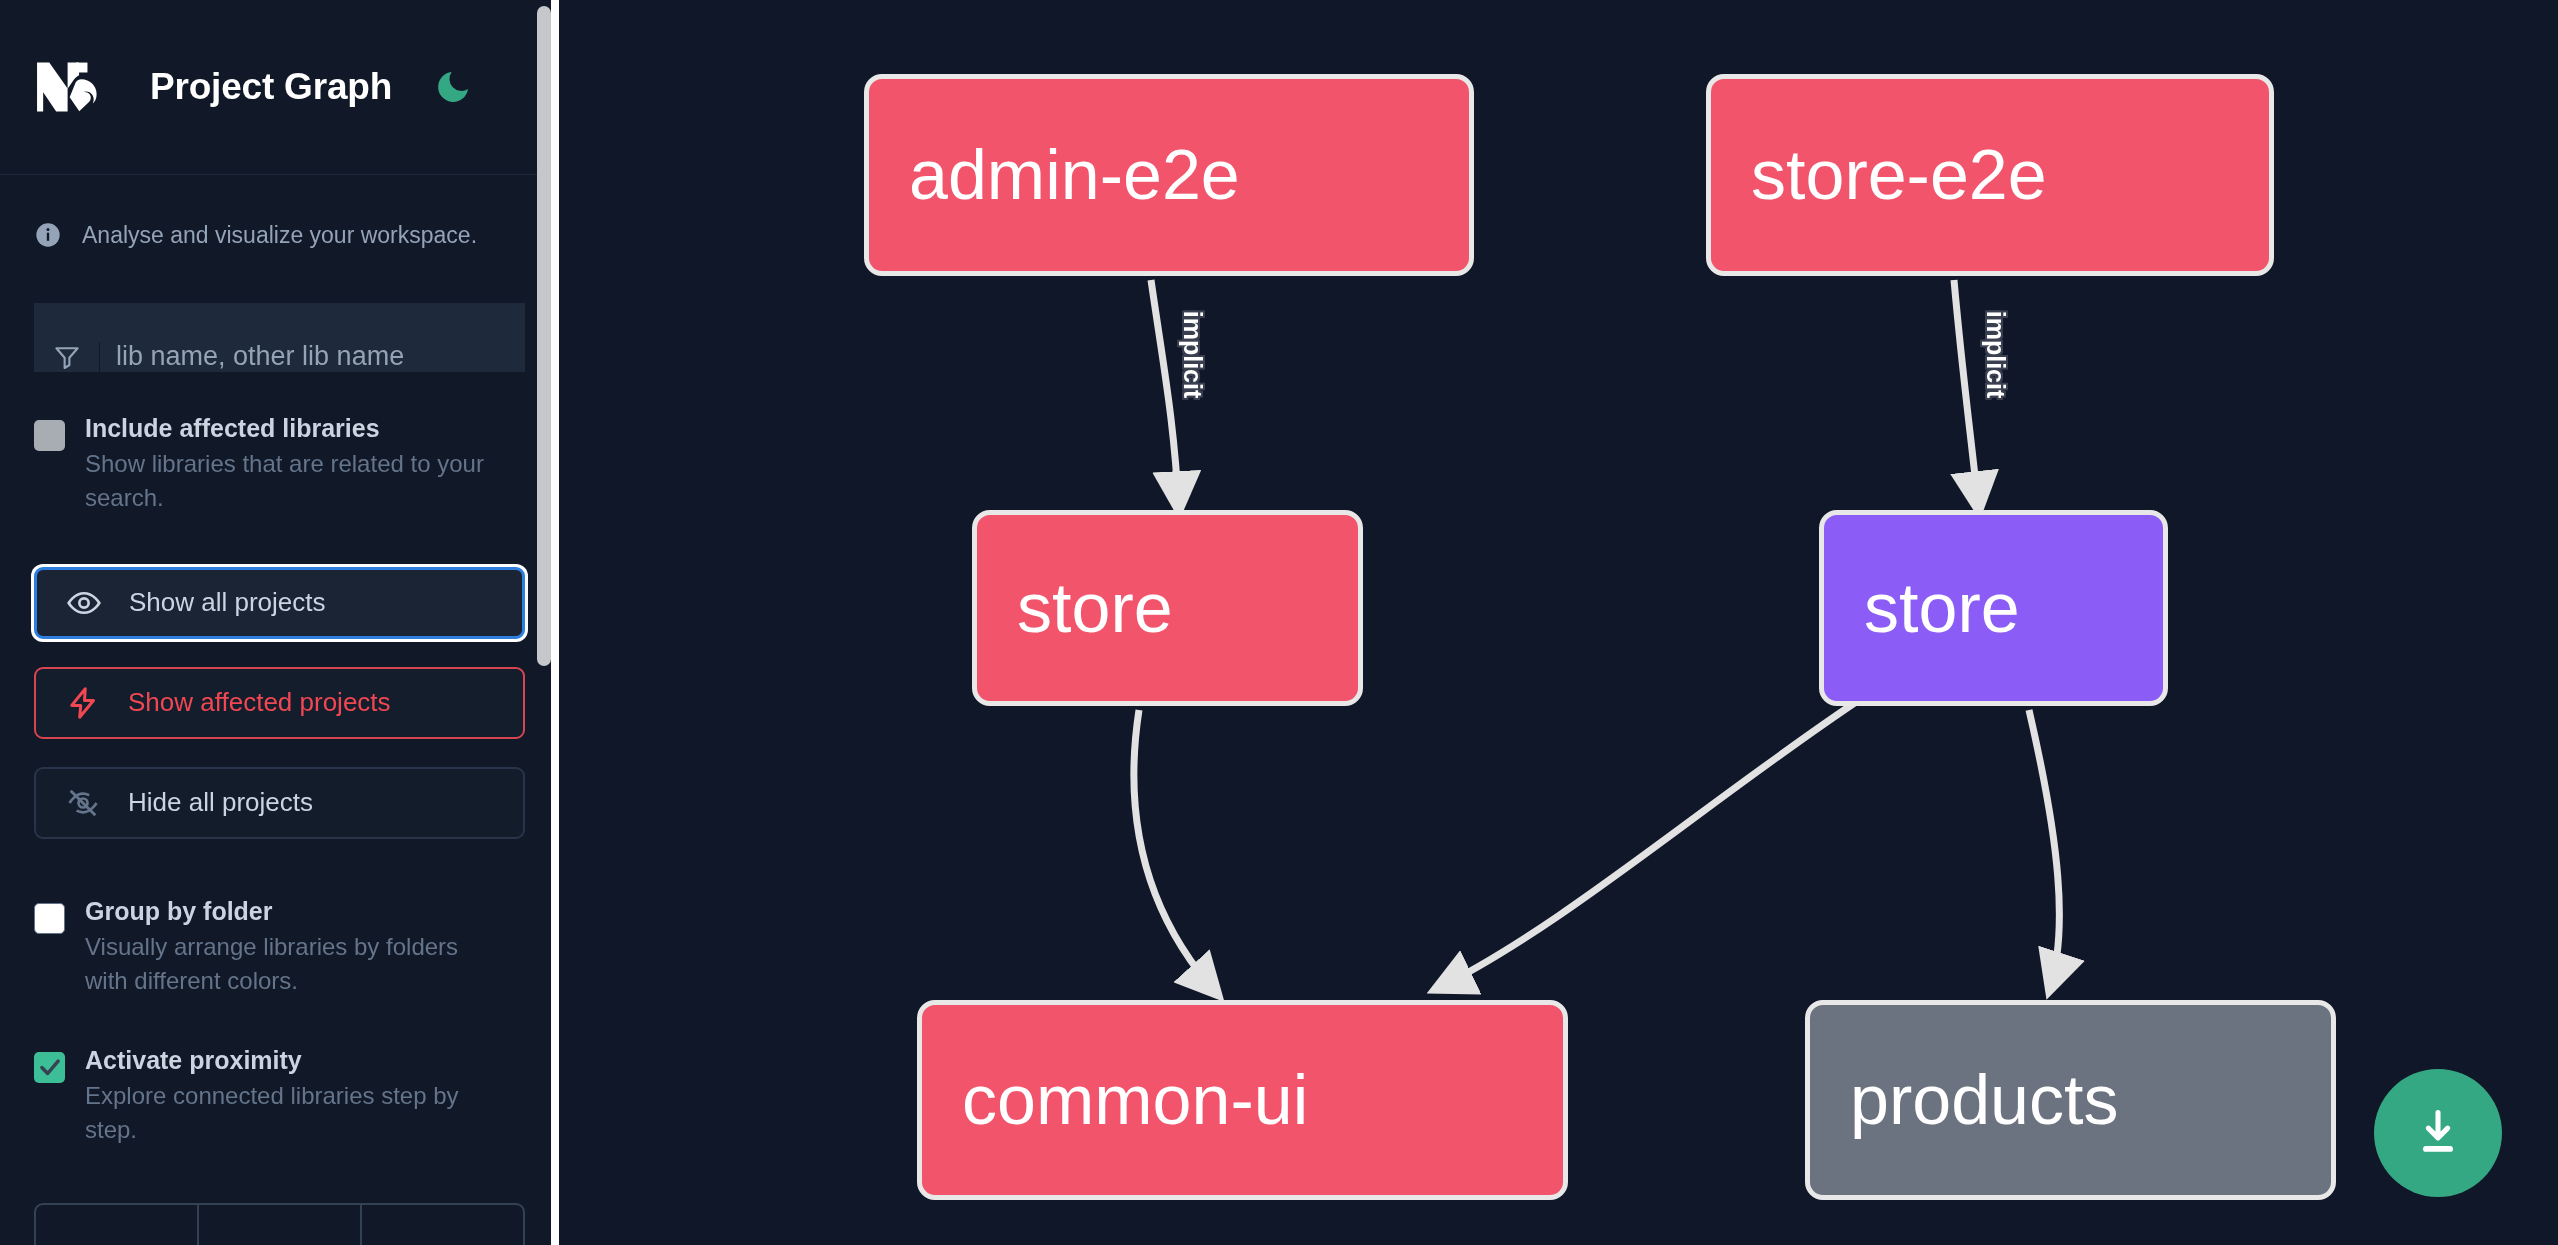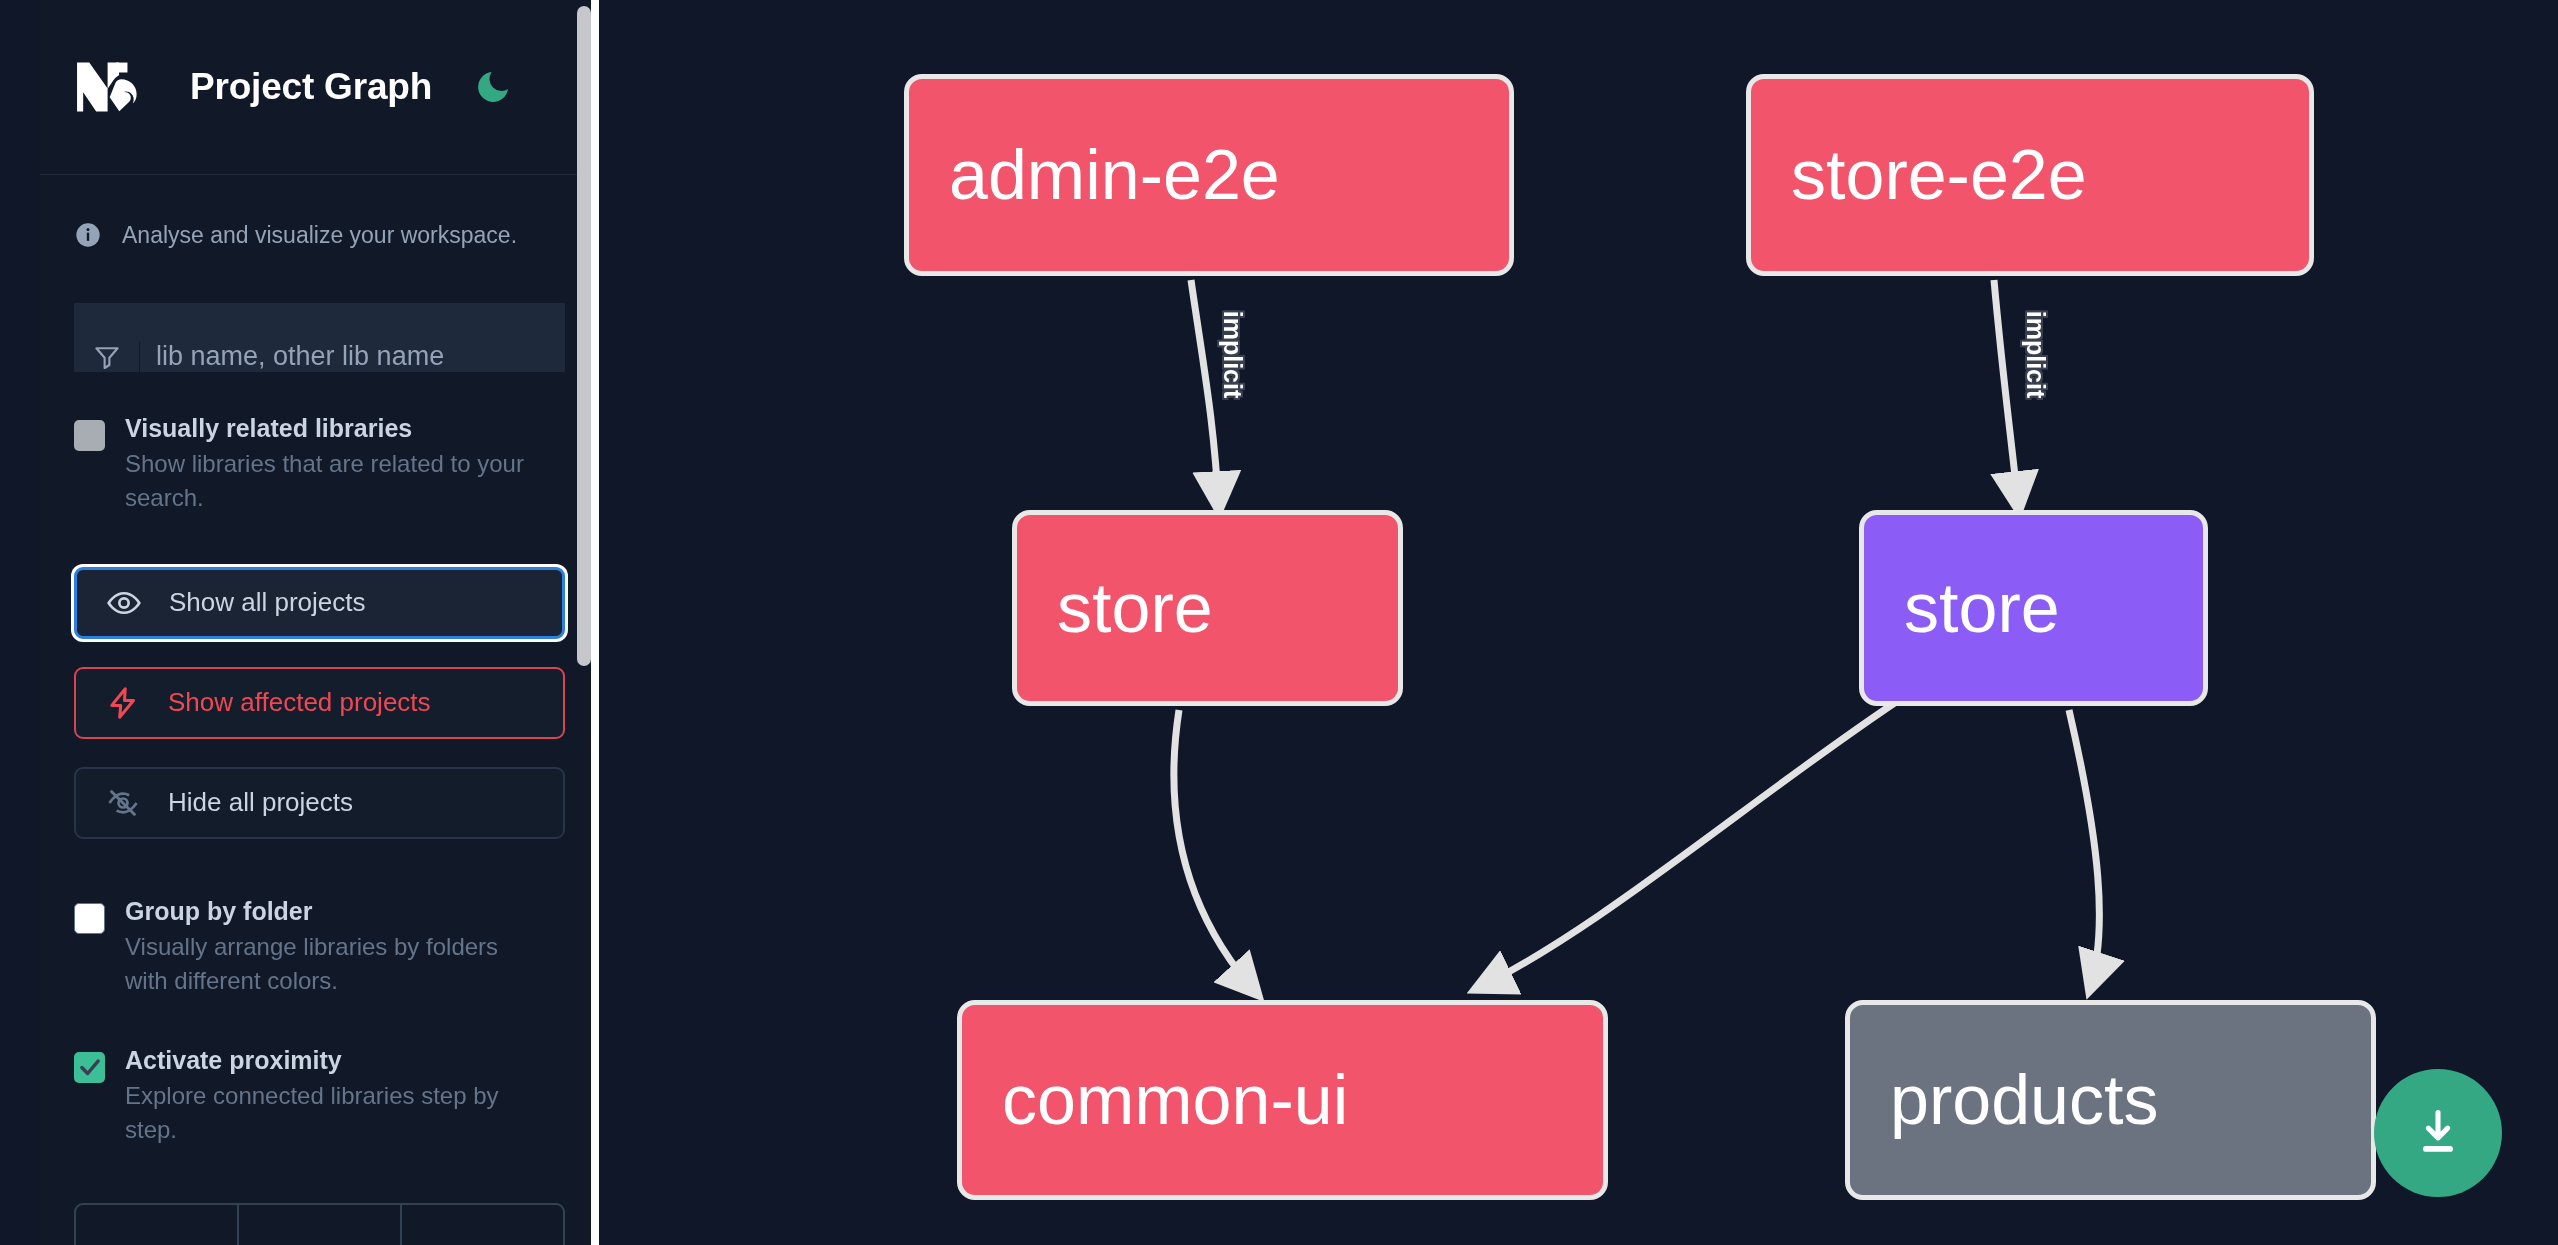--- a/index.html
+++ b/index.html
@@ -2,21 +2,21 @@
 <html><head>
 <meta charset="utf-8">
 <style>
   * { box-sizing: border-box; margin: 0; padding: 0; }
   html, body {
     width: 2558px; height: 1245px;
     background: #0f1729;
     font-family: "Liberation Sans", sans-serif;
     overflow: hidden;
   }
-  #app { position: relative; width: 2558px; height: 1245px; display: flex; padding-left: 40px; }
+  #app { position: relative; width: 2558px; height: 1245px; display: flex; }
 
   
   .sidebar {
     position: relative;
     width: 559px; height: 1245px;
     background: #111827;
     flex: 0 0 559px;
     overflow: hidden;
   }
   .sidebar-inner { position: absolute; inset: 0; }
@@ -208,21 +208,21 @@
             <svg viewBox="0 0 24 24" width="30" height="30">
               <path fill="none" stroke="#94a3b8" stroke-width="1.7" stroke-linejoin="round" d="M3.5 5h17l-6.6 7.6v5.8l-3.8 2.4v-8.2z"></path>
             </svg>
           </span>
           <input class="search-input" type="text" placeholder="lib name, other lib name" style="">
         </div>
 
         <div class="check-row">
           <span class="cb grey"></span>
           <span class="check-text">
-            <span class="check-title">Visually related libraries</span>
+            <span class="check-title">Include affected libraries</span>
             <div class="check-desc">Show libraries that are related to your search.</div>
           </span>
         </div>
 
         <div class="btn-group">
 
           <div class="btn focused">
             <span class="ic">
               <svg viewBox="0 0 24 24" width="36" height="36">
                 <path fill="none" stroke="#cbd5e1" stroke-width="1.8" d="M1.8 12S5.5 5.5 12 5.5 22.2 12 22.2 12 18.5 18.5 12 18.5 1.8 12 1.8 12z"></path>

